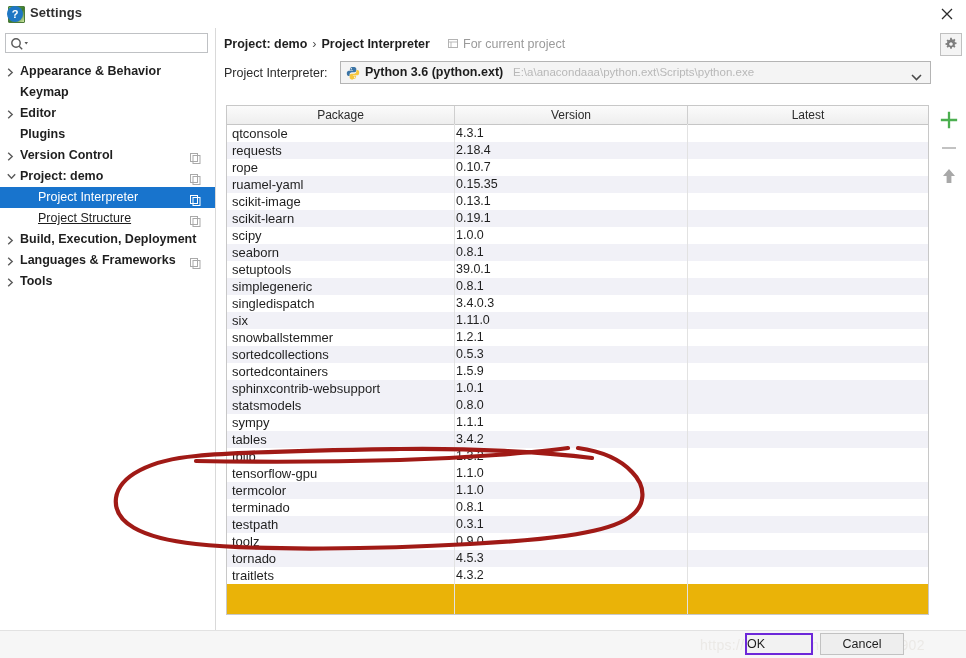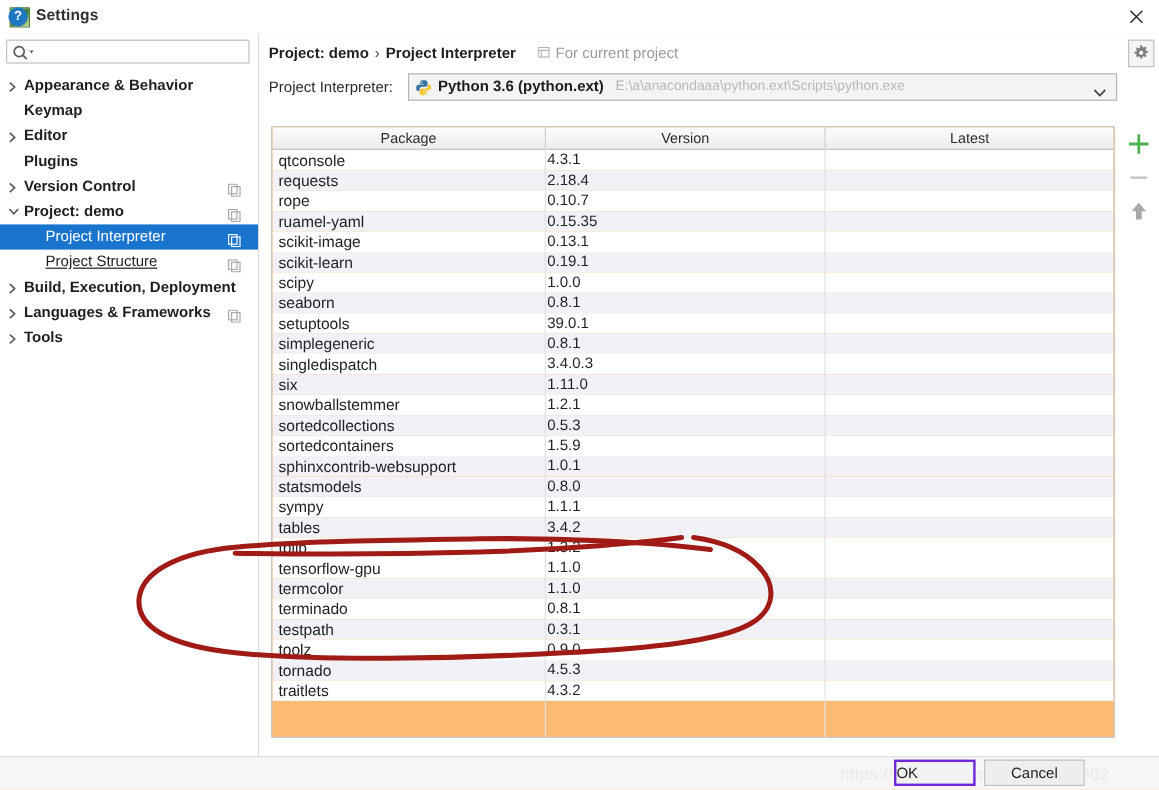--- a/index.html
+++ b/index.html
@@ -104,21 +104,21 @@
   #combo-arrow{position:absolute;right:8px;top:8px;}
   #gear-btn{
     position:absolute;left:940px;top:33px;width:22px;height:23px;
     background:#f4f4f4;border:1px solid #c0c0c0;box-sizing:border-box;
     cursor:default;
   }
   #gear-btn svg{position:absolute;left:3px;top:3px;}
   
   #table-wrap{
     position:absolute;left:226px;top:105px;width:703px;height:510px;
-    border:1px solid #c8c8c8;box-sizing:border-box;background:#fdba74;
+    border:1px solid #c8c8c8;box-sizing:border-box;background:#eab308;
     overflow:hidden;
   }
   #thead{
     position:relative;height:18px;
     background:linear-gradient(#fbfbfb,#eeeeee);
     border-bottom:1px solid #c6c6c6;
   }
   #thead div{
     position:absolute;top:0;height:18px;line-height:18px;text-align:center;
     font-size:12px;color:#2b2b2b;

